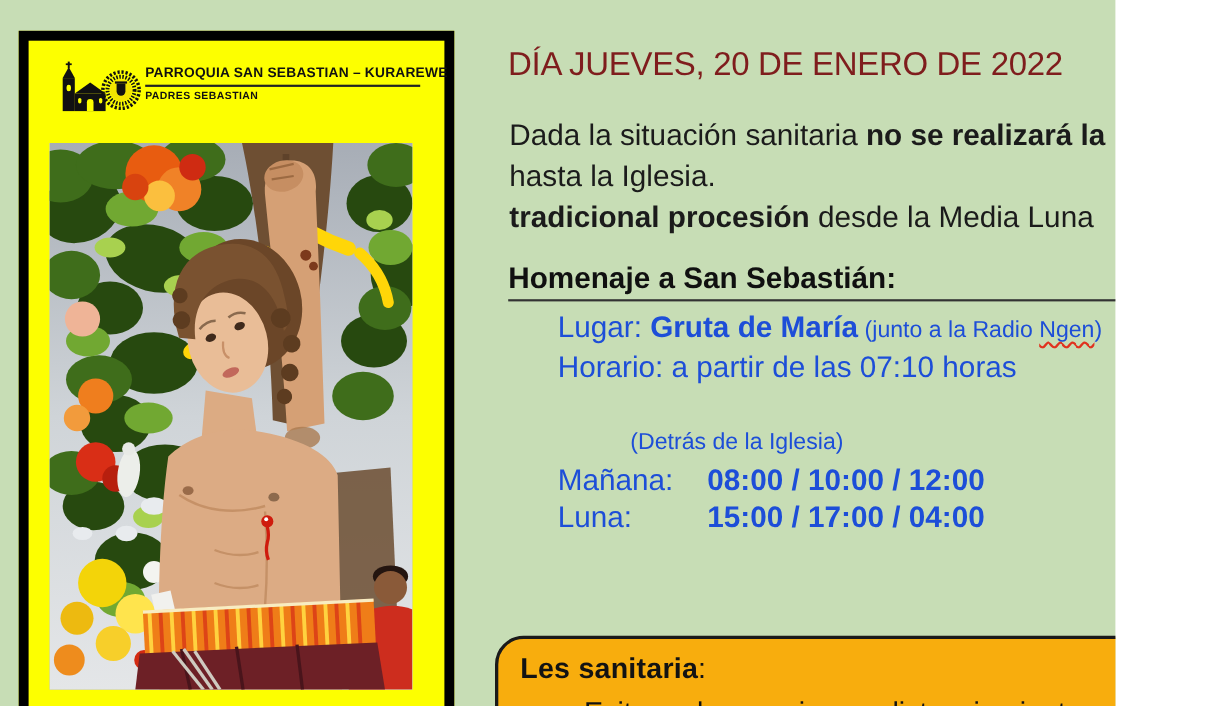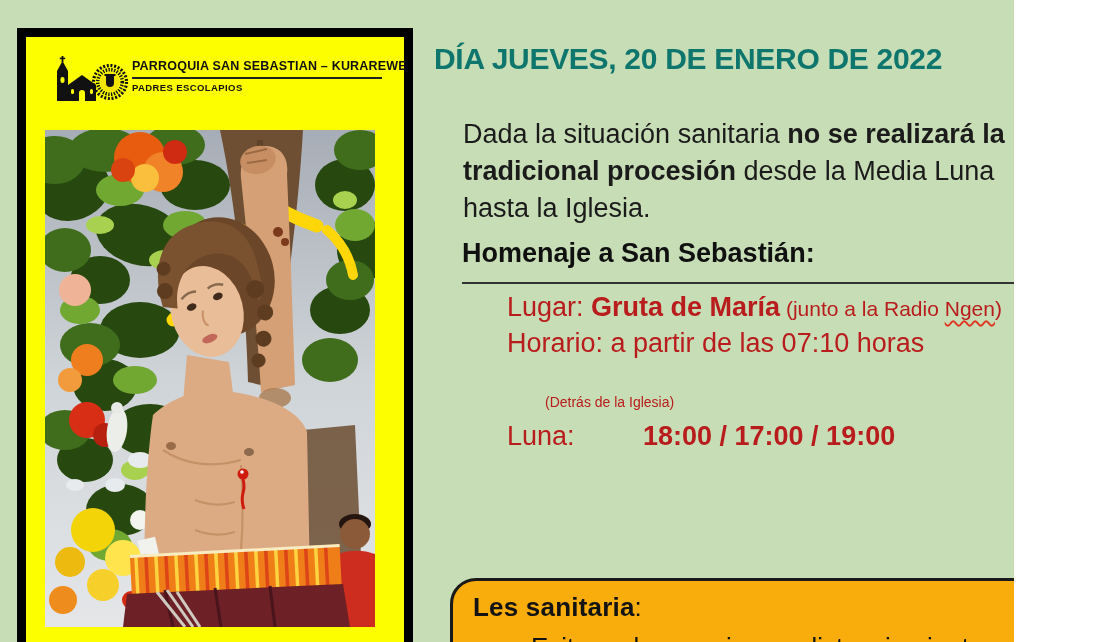--- a/index.html
+++ b/index.html
@@ -18,44 +18,44 @@
   .org{position:absolute; left:106px; top:8px; width:250px;}
   .org-name{
     font-size:12.5px; font-weight:bold; letter-spacing:.2px; color:#111;
     padding-bottom:4px; border-bottom:2px solid #222; white-space:nowrap;
   }
   .org-sub{font-size:9.5px; font-weight:bold; color:#111; margin-top:3px; letter-spacing:.4px;}
   .photo{position:absolute; left:19px; top:93px; width:330px; height:497px; overflow:hidden; background:#c3c8cf;}
   .photo svg{display:block;}
   
   .date-heading{
-    position:absolute; top:22px; right:20px; width:560px; text-align:left;
-    font-size:30px; font-weight:bold; letter-spacing:-.3px; color:#0f766e; white-space:nowrap;
-  }
-  .intro{position:absolute; left:463px; top:116px; font-size:27px; line-height:37px; color:#1b1b1b;}
+    position:absolute; top:22px; right:20px; width:560px; text-align:center;
+    font-size:30px; font-weight:normal; letter-spacing:-.3px; color:#7f1d1d; white-space:nowrap;
+  }
+  .intro{position:absolute; left:463px; top:105px; font-size:27px; line-height:37px; color:#1b1b1b;}
   .intro .line{white-space:nowrap;}
   .b{font-weight:bold;}
   .section{position:absolute; left:462px; width:628px;}
   .sec-homenaje{top:238px;}
   .sec-eucaristias{top:382px;}
   .sec-title{
     font-size:27px; font-weight:bold; color:#101010;
-    padding-bottom:13px; border-bottom:2px solid #333;
-  }
-  .sec-body{padding-left:45px; padding-top:6px; font-size:27px; line-height:34px; color:#b91c1c;}
+    padding-bottom:3px; border-bottom:2px solid #333;
+  }
+  .sec-body{padding-left:45px; padding-top:6px; font-size:27px; line-height:34px; color:#1d4ed8;}
   .note{font-size:21px;}
   .misspell{
     text-decoration:underline; text-decoration-style:wavy;
     text-decoration-color:#e0331f; text-decoration-thickness:2px; text-underline-offset:4px;
   }
   .caret{display:inline-block; width:2px; height:27px; background:#222; margin-left:3px; vertical-align:-4px;}
   .lbl{display:inline-block;}
   .w86{width:86px;}
   .w136{width:136px;}
-  .subnote{margin-left:38px; font-size:14px; line-height:26px; padding:1px 0 4px 0;}
+  .subnote{margin-left:66px; font-size:21px; line-height:26px; padding:1px 0 4px 0;}
   
   .notice{
     position:absolute; left:450px; top:578px; width:637px; height:110px;
     box-sizing:border-box; background:#f8ad0d; border:3px solid #1a1a1a;
     border-radius:26px; padding:11px 20px; font-size:26px; color:#131313;
   }
   .notice-title{letter-spacing:.2px;}
   .bullet-row{margin-top:9px; padding-left:32px;}
   .bullet-glyph{display:inline-block; width:26px; font-size:24px;}
 </style>
@@ -86,21 +86,21 @@
         <circle cx="58" cy="27" r="16.5" fill="none" stroke="#111" stroke-width="3.2" stroke-dasharray="2 1.7"></circle>
         <circle cx="58" cy="27" r="12.3" fill="none" stroke="#111" stroke-width="3.6" stroke-dasharray="1.4 1.4"></circle>
         <circle cx="58" cy="27" r="10" fill="#f2e400"></circle>
         <g fill="#111">
           <path d="M54,21 h8 v7 a4,4 0 0 1 -4,4 a4,4 0 0 1 -4,-4 z"></path>
           <rect x="52.5" y="19" width="11" height="2"></rect>
         </g>
       </svg>
       <div class="org">
         <div class="org-name">PARROQUIA SAN SEBASTIAN – KURAREWE</div>
-        <div class="org-sub">PADRES ESCOLAPIOS</div>
+        <div class="org-sub">PADRES SEBASTIAN</div>
       </div>
     </div>
 
     <div class="photo">
       <svg width="330" height="497" viewBox="0 0 330 497" aria-hidden="true">
         <defs>
           <linearGradient id="sky" x1="0" y1="0" x2="0" y2="1">
             <stop offset="0" stop-color="#a7adb6"></stop>
             <stop offset="0.5" stop-color="#cfd4d8"></stop>
             <stop offset="1" stop-color="#e4e6e8"></stop>
@@ -278,42 +278,45 @@
     </div>
   </div>
 
   <h1 class="date-heading">DÍA JUEVES, 20 DE ENERO DE 2022</h1>
 
   <div class="intro">
     <div class="line">
       <span>Dada la situación sanitaria </span><span class="b">no se realizará la</span>
     </div>
     <div class="line">
+      <span>hasta la Iglesia.</span>
+    </div>
+    <div class="line">
       <span class="b">tradicional procesión</span><span> desde la Media Luna</span>
-    </div>
-    <div class="line">
-      <span>hasta la Iglesia.</span>
     </div>
   </div>
 
   <div class="section sec-homenaje">
     <div class="sec-title">Homenaje a San Sebastián:</div>
     <div class="sec-body">
       <div>
         <span>Lugar: </span><span class="b">Gruta de María</span><span class="note"><span> (junto a la Radio </span><span class="misspell">Ngen</span><span>)</span></span>
       </div>
       <div>Horario: a partir de las 07:10 horas</div>
     </div>
   </div>
 
   <div class="section sec-eucaristias">
     <div class="sec-body">
       <div class="subnote">(Detrás de la Iglesia)</div>
       <div>
-        <span class="lbl w136">Luna:</span><span class="b">18:00 / 17:00 / 19:00</span>
+        <span class="lbl w136">Mañana:</span><span class="b">08:00 / 10:00 / 12:00</span>
+      </div>
+      <div>
+        <span class="lbl w136">Luna:</span><span class="b">15:00 / 17:00 / 04:00</span>
       </div>
     </div>
   </div>
 
   <div class="notice">
     <div class="notice-title"><span class="b">Les sanitaria</span><span>:</span></div>
     <div class="bullet-row">
       <span class="bullet-glyph">•</span><span>Evitar aglomeraciones, distanciamiento:</span>
     </div>
   </div>

